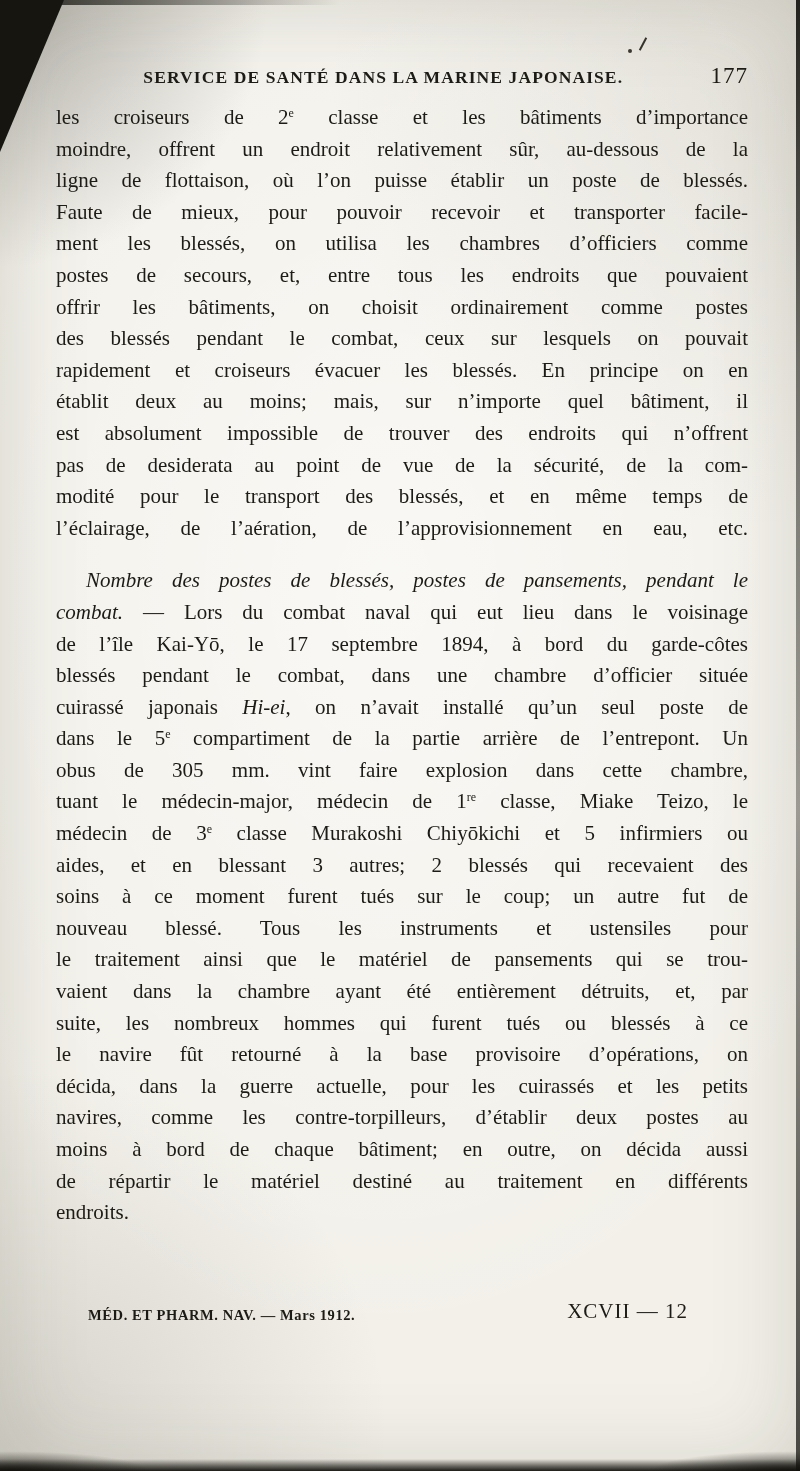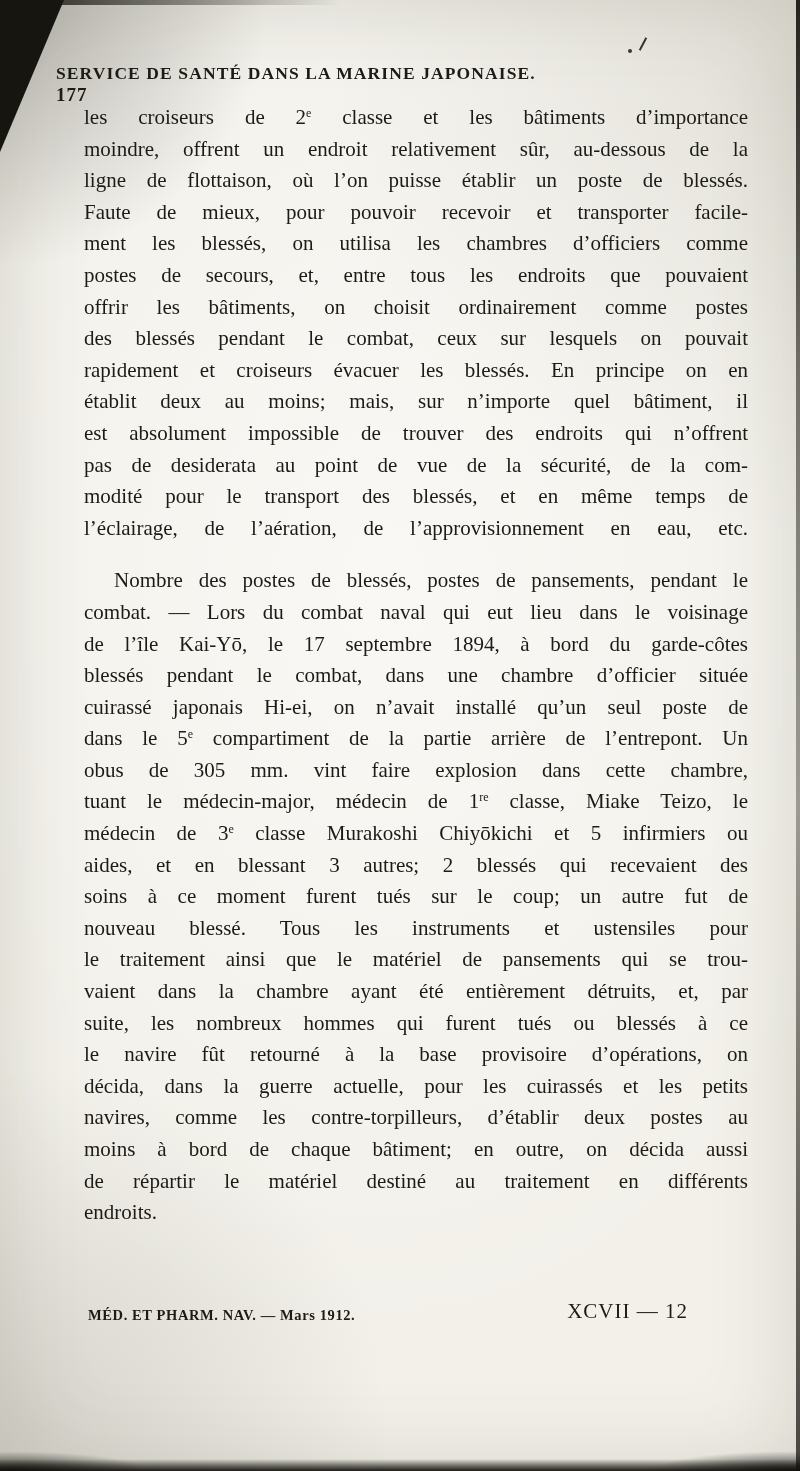--- a/index.html
+++ b/index.html
@@ -32,32 +32,32 @@
   .edge-bottom{position:absolute;bottom:0;left:0;width:800px;height:12px;
     background:linear-gradient(to top,rgba(18,17,12,0.95) 0%,rgba(18,17,12,0.55) 45%,rgba(18,17,12,0) 100%);}
   .corner-bl{position:absolute;bottom:0;left:0;width:150px;height:20px;
     background:radial-gradient(ellipse at 8% 100%, rgba(18,17,12,0.85), rgba(18,17,12,0) 70%);}
   .corner-br{position:absolute;bottom:0;right:0;width:150px;height:20px;
     background:radial-gradient(ellipse at 92% 100%, rgba(18,17,12,0.85), rgba(18,17,12,0) 70%);}
   .speck-dot{position:absolute;top:49px;left:628px;width:4px;height:4px;border-radius:50%;background:#3a382f;}
   .speck-slash{position:absolute;top:37px;left:642px;width:2px;height:14px;background:#35332a;transform:rotate(28deg);}
 
   
-  .header{position:absolute;top:63px;left:56px;width:692px;display:flex;align-items:baseline;flex-direction:column;}
+  .header{position:absolute;top:63px;left:56px;width:692px;display:flex;align-items:baseline;}
   .header-title{flex:1;text-align:center;font-weight:bold;font-size:17.5px;letter-spacing:1.1px;}
-  .header-page{font-weight:bold;font-size:19px;letter-spacing:1px;}
+  .header-page{font-weight:normal;font-size:23px;letter-spacing:1px;}
 
   
   .content{position:absolute;top:102px;left:56px;width:692px;
     font-size:21px;line-height:31.6px;}
   .paragraph + .paragraph{margin-top:21px;}
   .paragraph.indent > .line:first-child{text-indent:30px;}
-  .line{text-align:justify;text-align-last:justify;margin-left:28px;}
+  .line{text-align:justify;text-align-last:justify;}
   .line.last{text-align-last:left;}
-  .ital{}
+  .ital{font-style:italic;}
   sup.supn{font-size:12px;line-height:0;vertical-align:7px;}
 
   
   .footer{position:absolute;top:1299px;left:88px;width:600px;
     display:flex;justify-content:space-between;align-items:flex-end;}
   .footer-left{font-size:14.5px;font-weight:bold;letter-spacing:0.6px;}
   .footer-right{font-size:21px;letter-spacing:1px;}
 </style>
 </head>
 <body>

